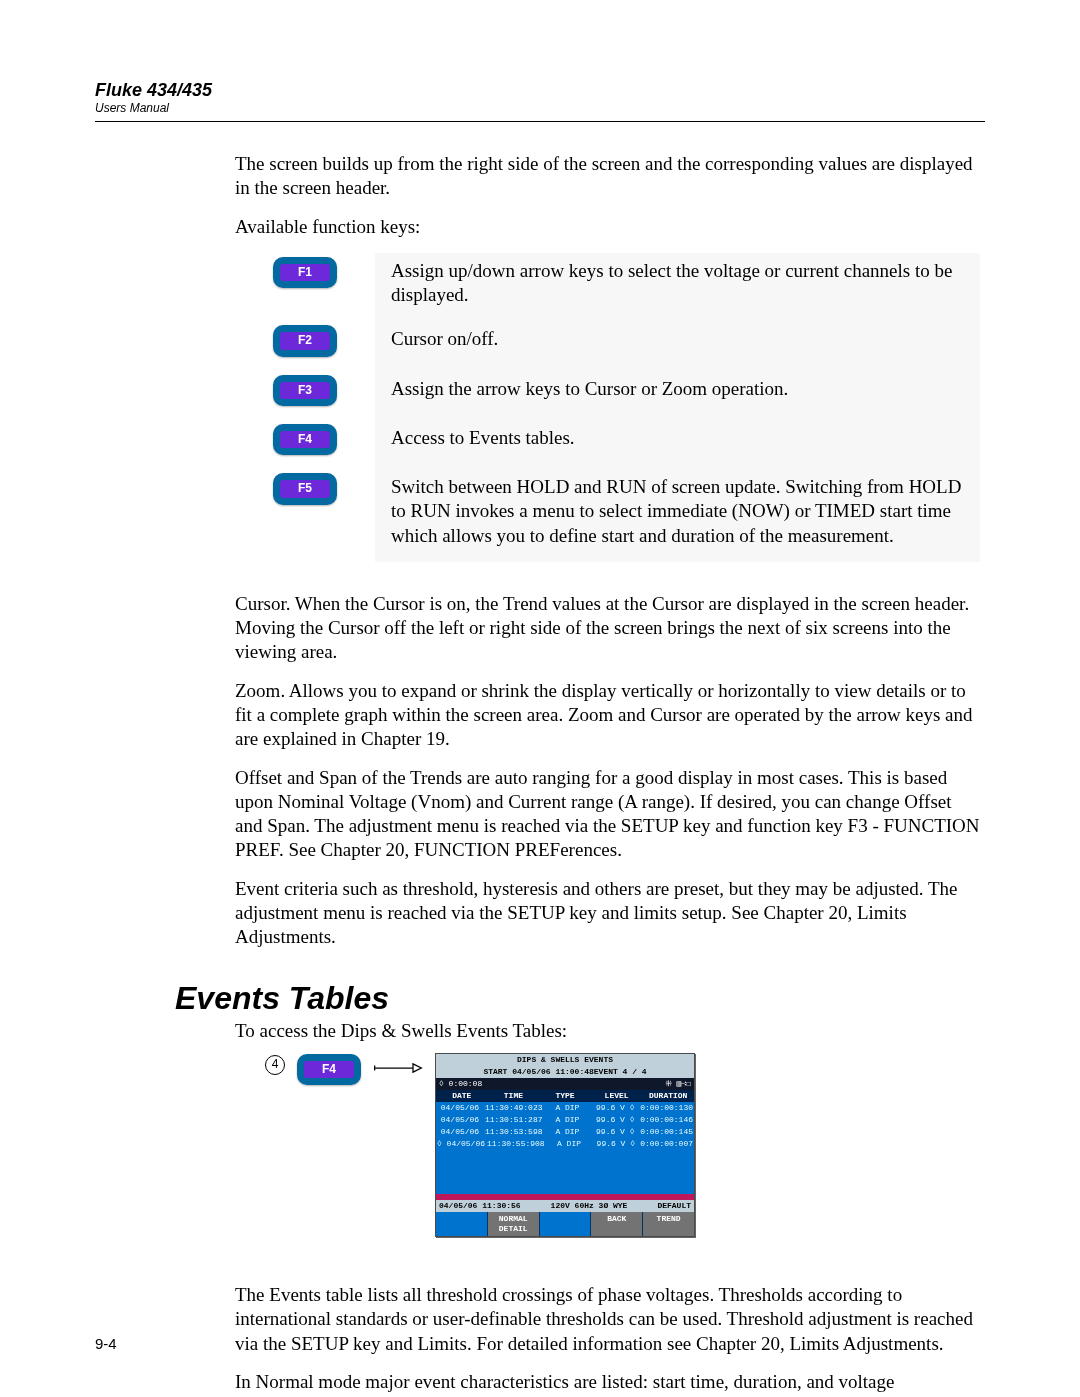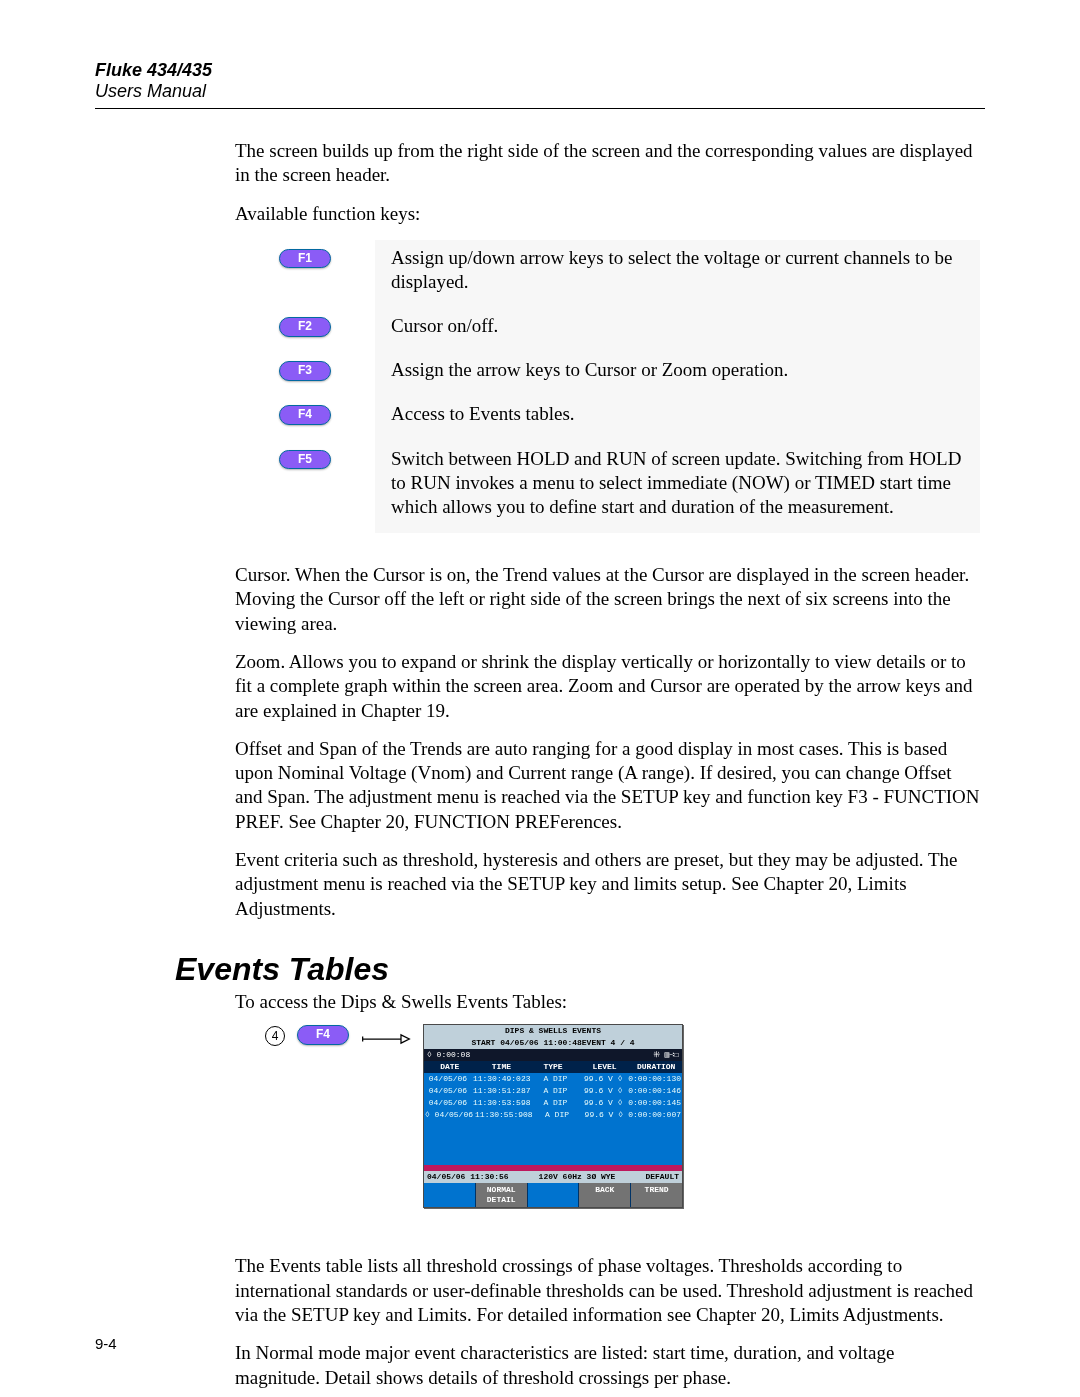--- a/index.html
+++ b/index.html
@@ -7,35 +7,35 @@
     padding: 0;
     background: #fff;
     font-family: "Times New Roman", Times, serif;
     color: #000;
   }
   .page {
     width: 1080px;
     height: 1397px;
     position: relative;
     box-sizing: border-box;
-    padding: 60px 95px 0 95px;
+    padding: 80px 95px 0 95px;
     background: #fff;
   }
   .header-block {
     margin-bottom: 6px;
   }
   .product-name {
     font-weight: bold;
     font-style: italic;
     font-size: 18px;
     font-family: Arial, Helvetica, sans-serif;
   }
   .subtitle {
     font-style: italic;
-    font-size: 18px;
+    font-size: 12px;
     font-family: Arial, Helvetica, sans-serif;
   }
   .divider {
     border: none;
     border-top: 1.5px solid #000;
     margin: 6px 0 30px 0;
   }
   .body-column {
     margin-left: 140px;   
     margin-right: 5px;
@@ -62,29 +62,29 @@
     font-size: 19px;
     line-height: 1.27;
   }
   .fn-table td.key {
     width: 140px;
     text-align: center;
     padding-top: 4px;
   }
   .fkey {
     display: inline-block;
-    background: #8b5cf6;
+    background: #6d28d9;
     color: #fff;
     font-family: Arial, sans-serif;
     font-size: 12px;
     font-weight: bold;
     padding: 1px 18px;
     border-radius: 10px;
     box-shadow: 0 1px 2px rgba(0,0,0,.3);
-    border: 1px solid #0369a1;
+    border: 7px solid #0369a1;
   }
   .section-heading {
     font-family: Arial, Helvetica, sans-serif;
     font-weight: bold;
     font-style: italic;
     font-size: 32px;
     margin: 30px 0 2px 80px;
     color: #000;
   }
   .access-row {

